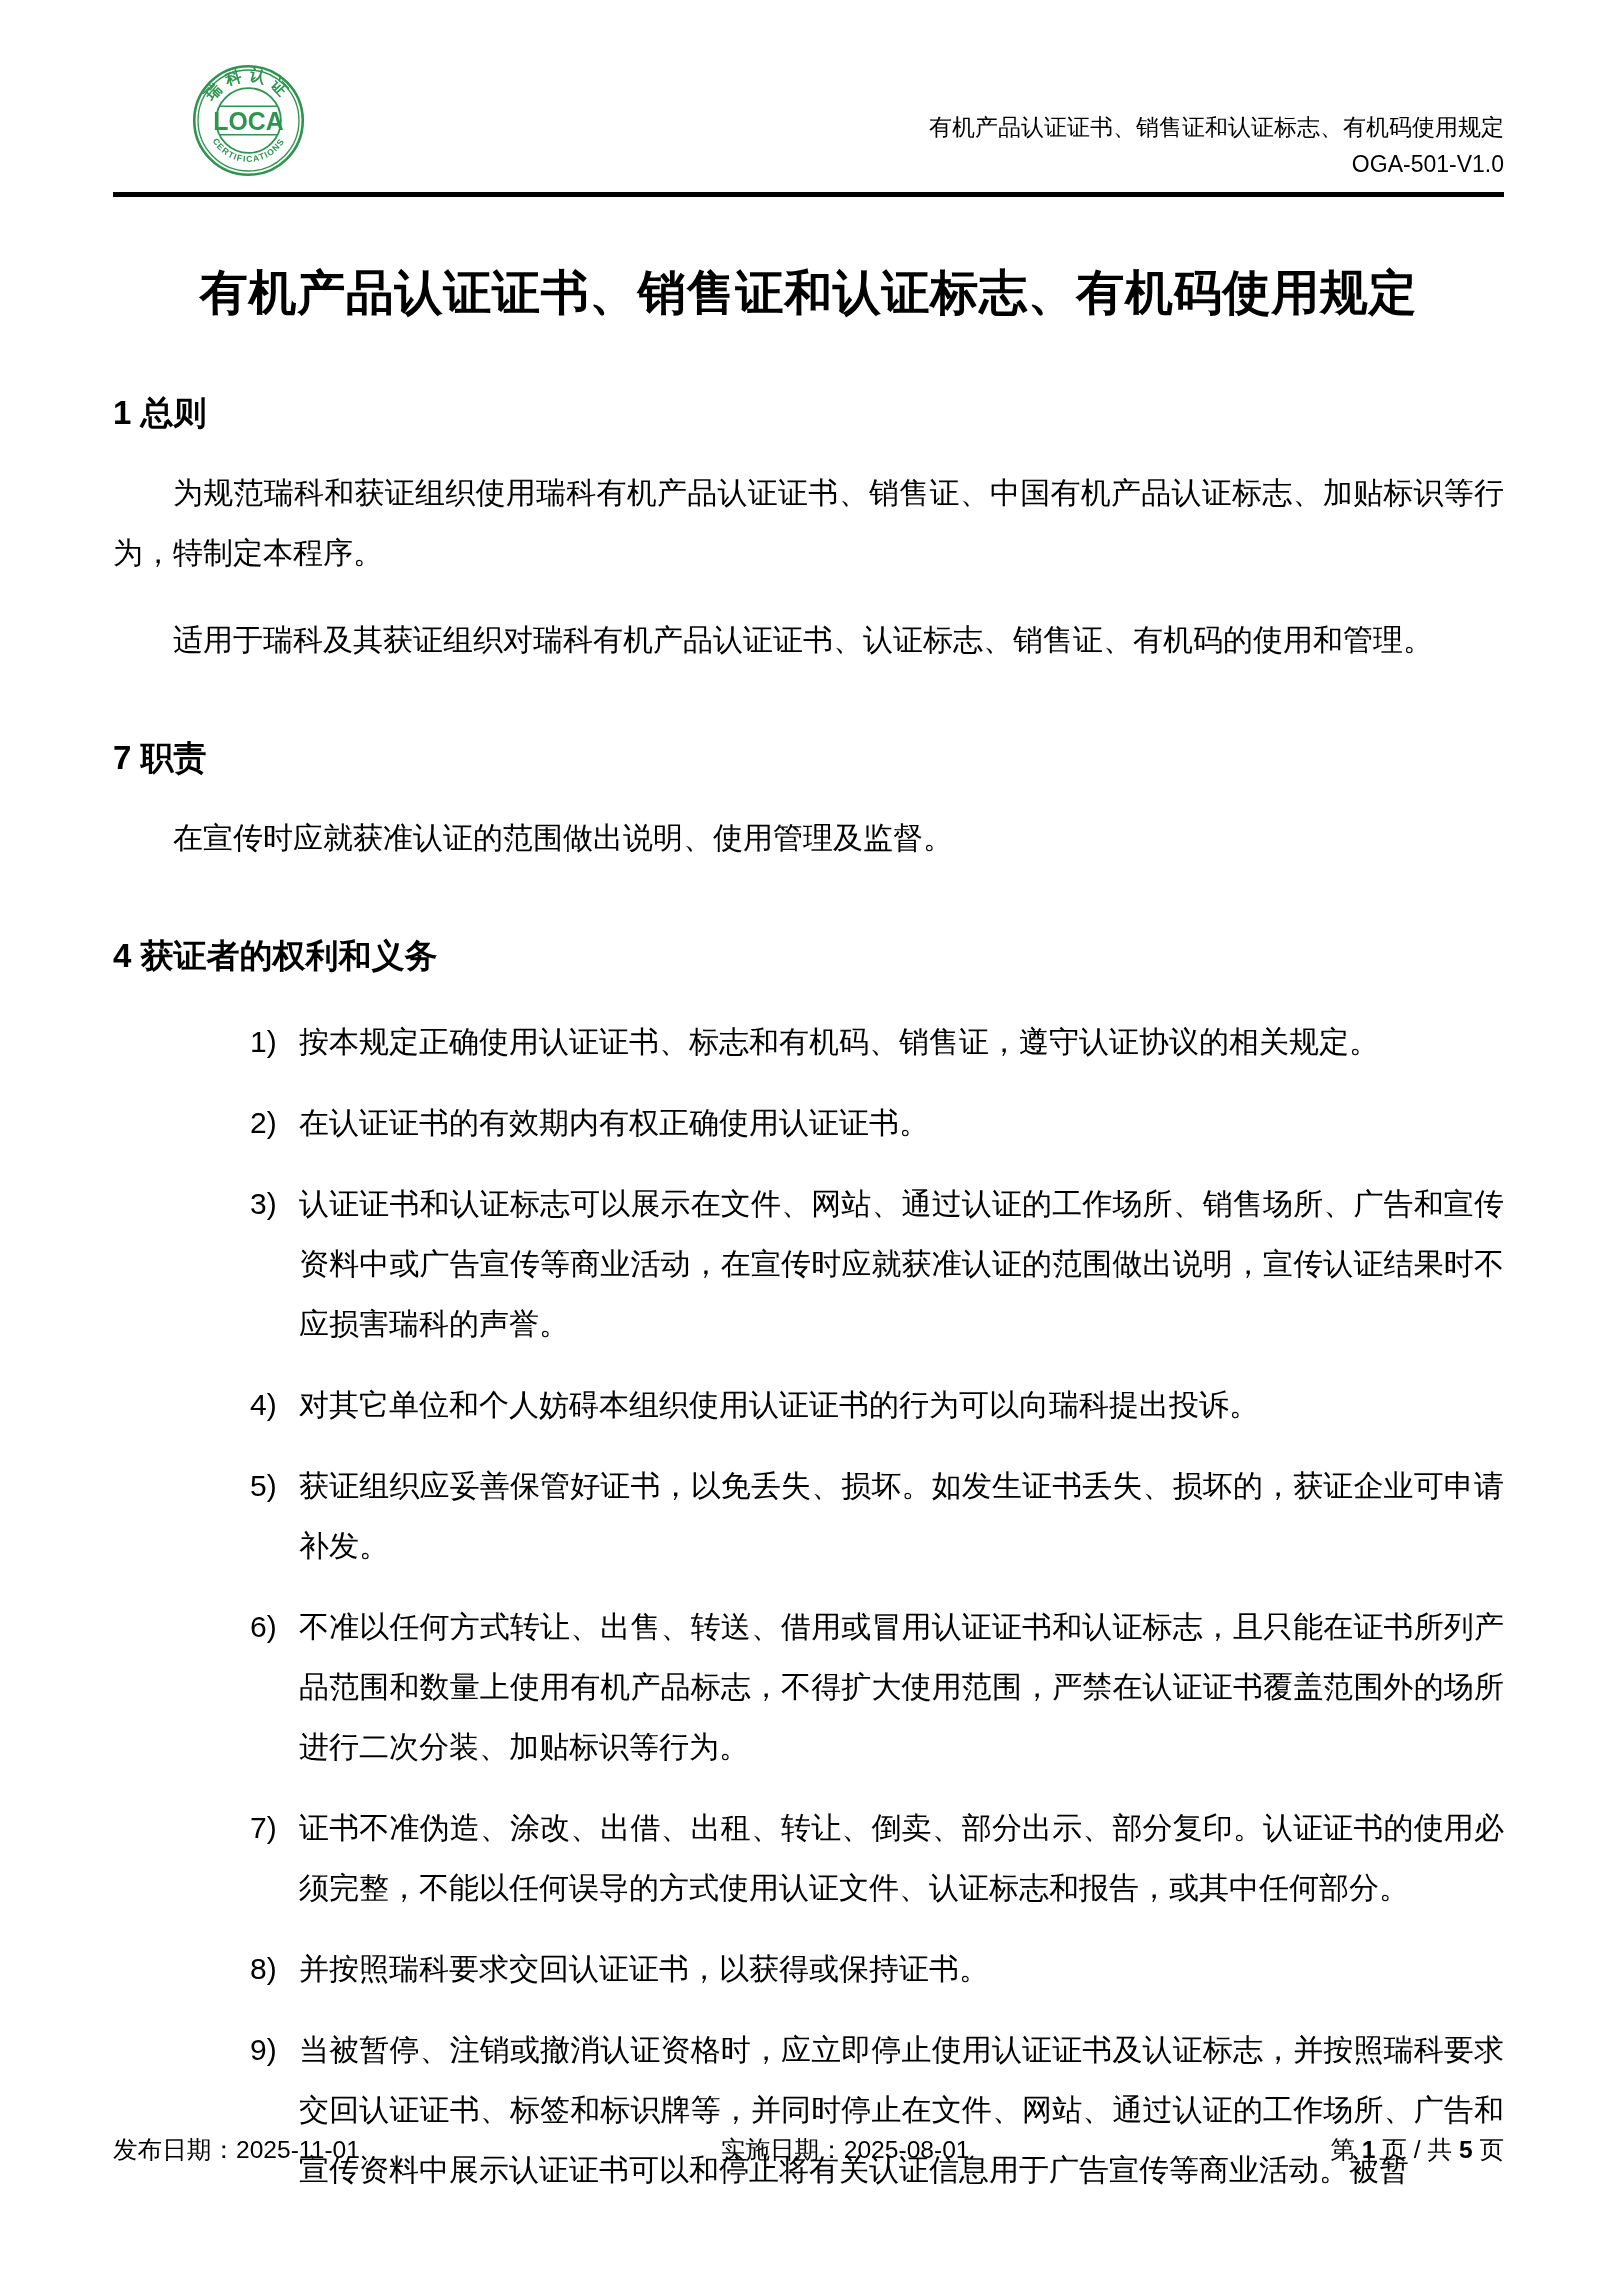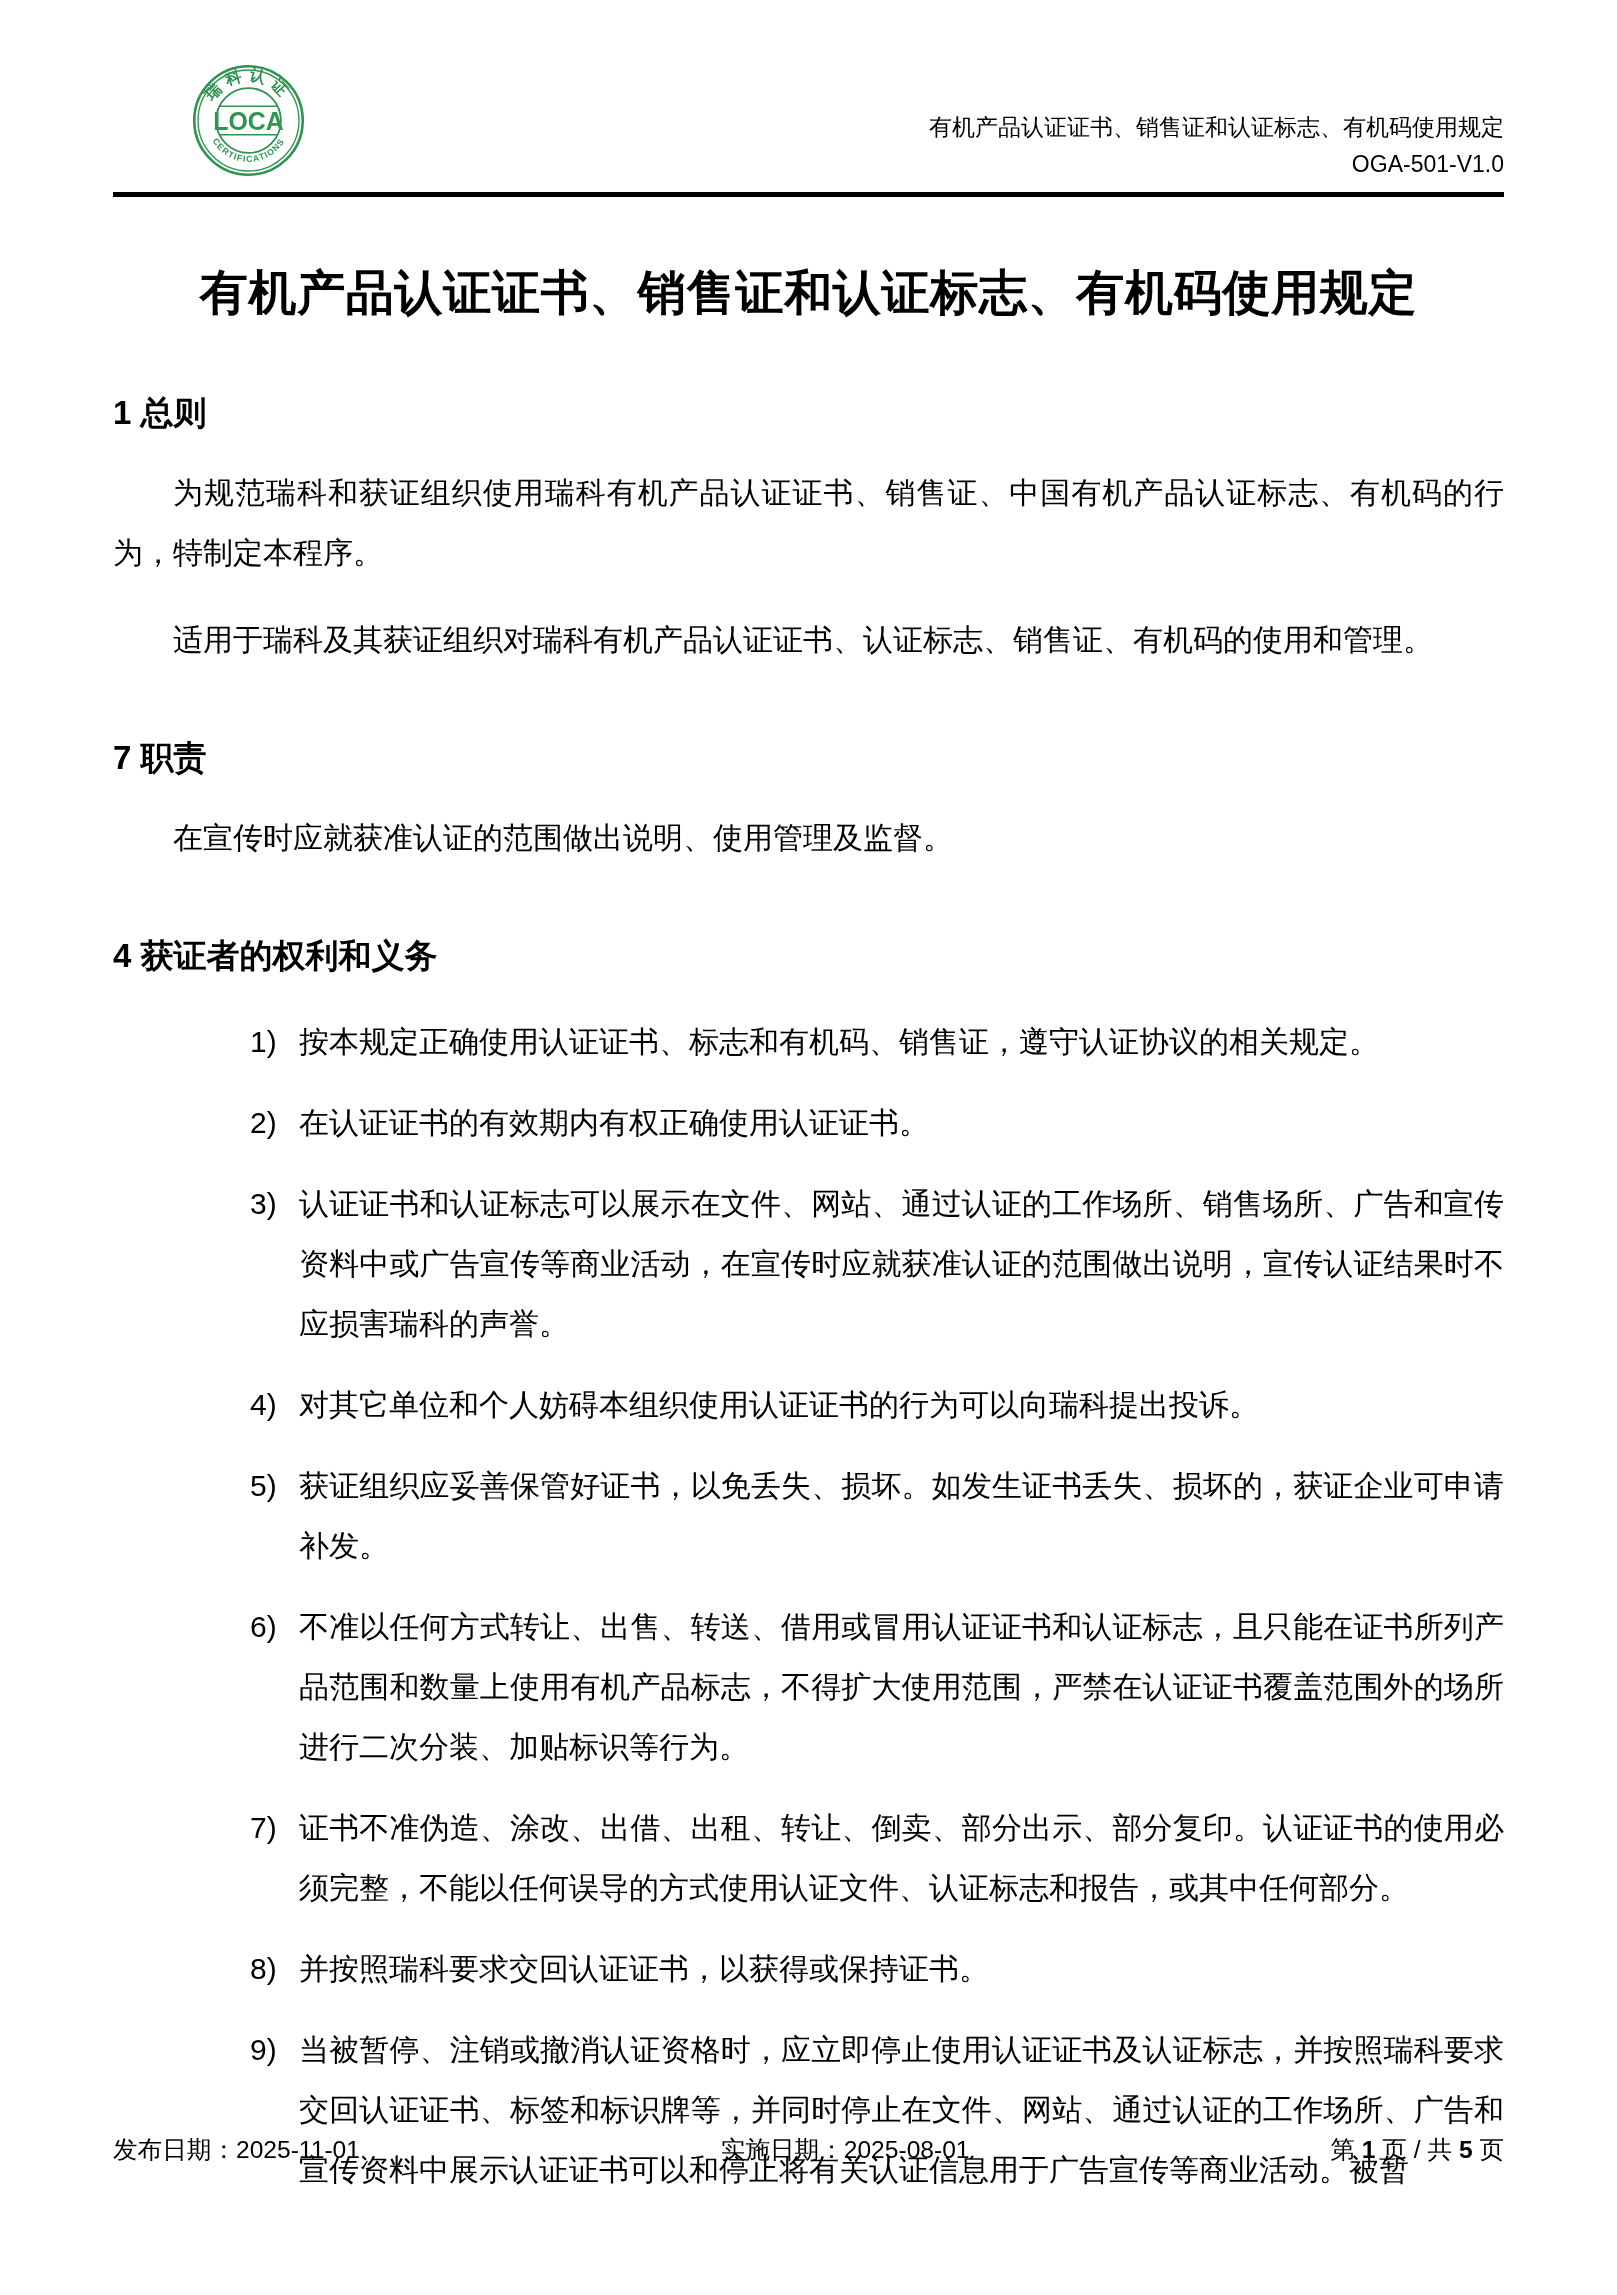--- a/index.html
+++ b/index.html
@@ -103,21 +103,21 @@
       <div class="header-right">
         <div>有机产品认证证书、销售证和认证标志、有机码使用规定</div>
         <div>OGA-501-V1.0</div>
       </div>
     </div>
     <hr class="rule">
 
     <h1 class="doc-title">有机产品认证证书、销售证和认证标志、有机码使用规定</h1>
 
     <h2 class="sec-heading">1 总则</h2>
-    <p class="body-p">为规范瑞科和获证组织使用瑞科有机产品认证证书、销售证、中国有机产品认证标志、有机码的行为，特制定本程序。</p>
+    <p class="body-p">为规范瑞科和获证组织使用瑞科有机产品认证证书、销售证、中国有机产品认证标志、加贴标识等行为，特制定本程序。</p>
 
     <p class="body-p">适用于瑞科及其获证组织对瑞科有机产品认证证书、认证标志、销售证、有机码的使用和管理。</p>
 
     <h2 class="sec-heading">7 职责</h2>
     <p class="body-p">在宣传时应就获准认证的范围做出说明、使用管理及监督。</p>
 
     <h2 class="sec-heading">4 获证者的权利和义务</h2>
     <div class="olist">
       <div class="item">
         <span class="num">1)</span>

